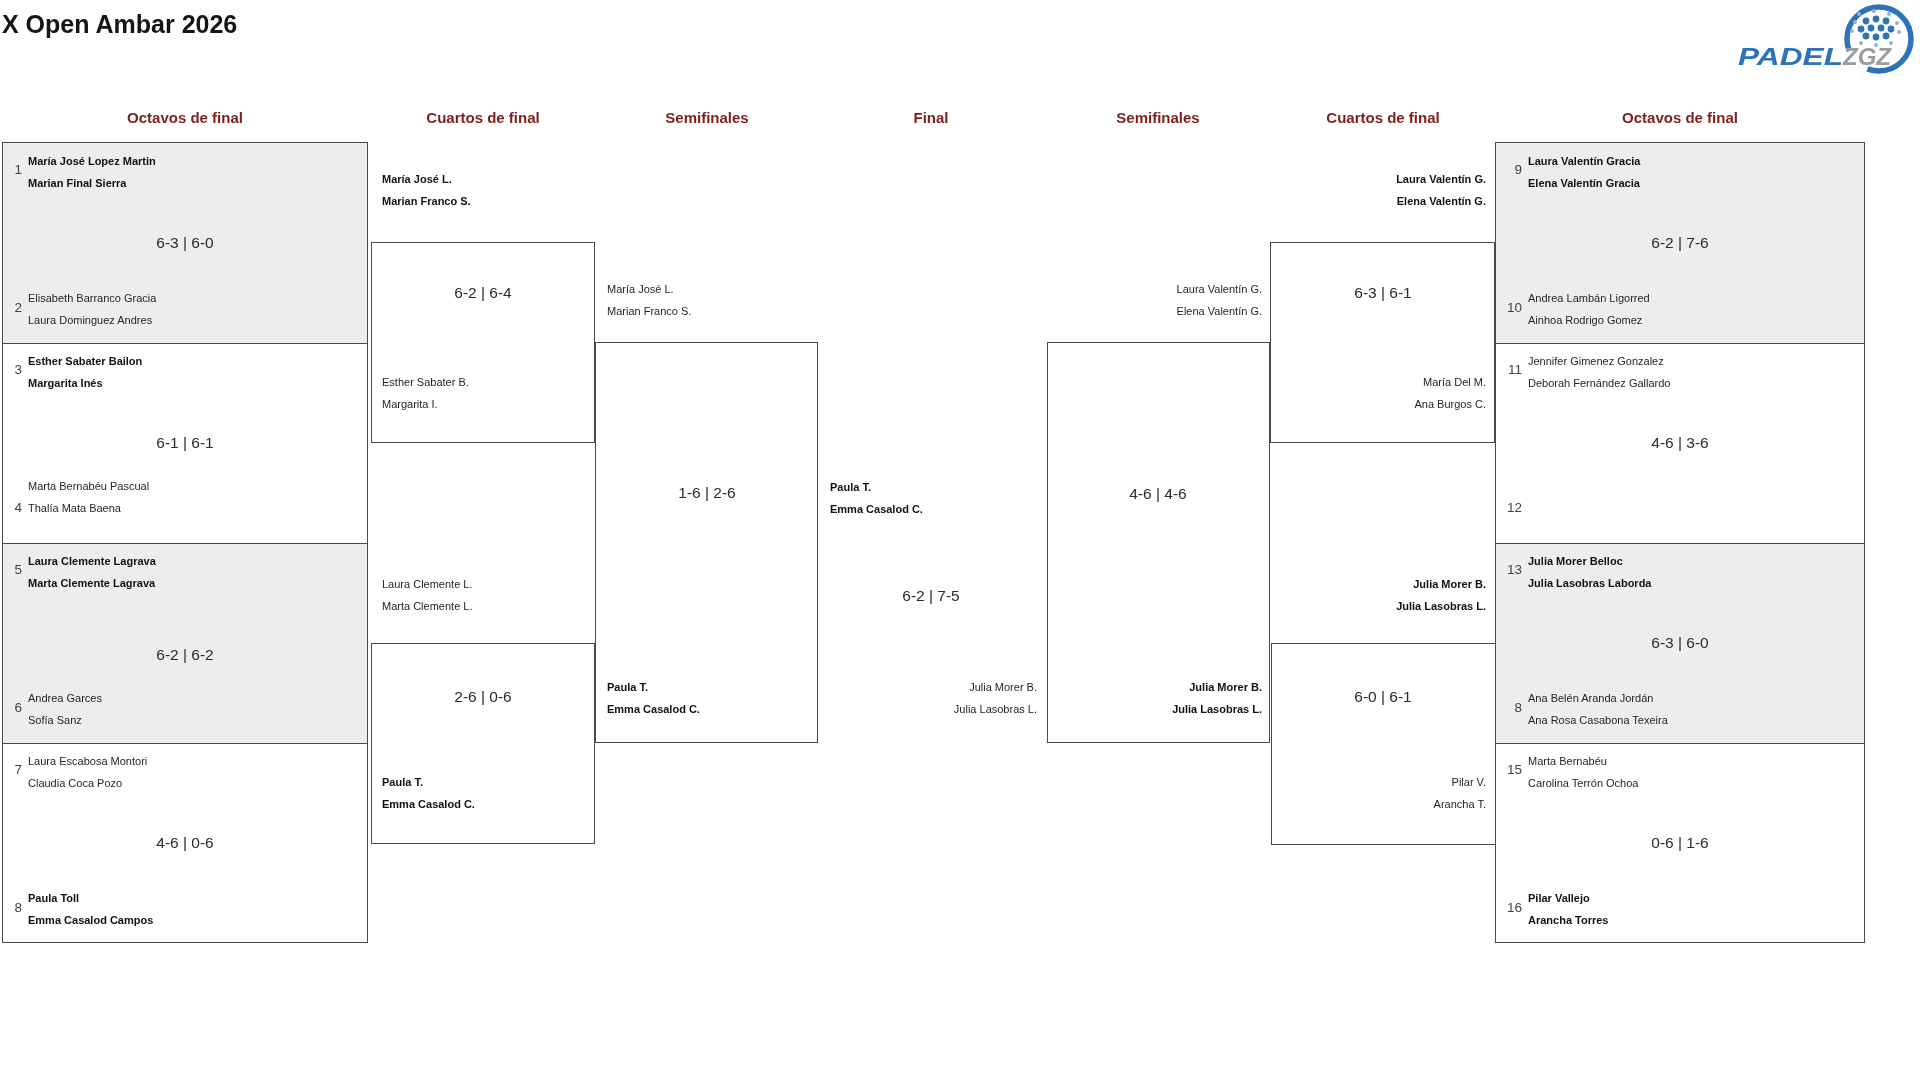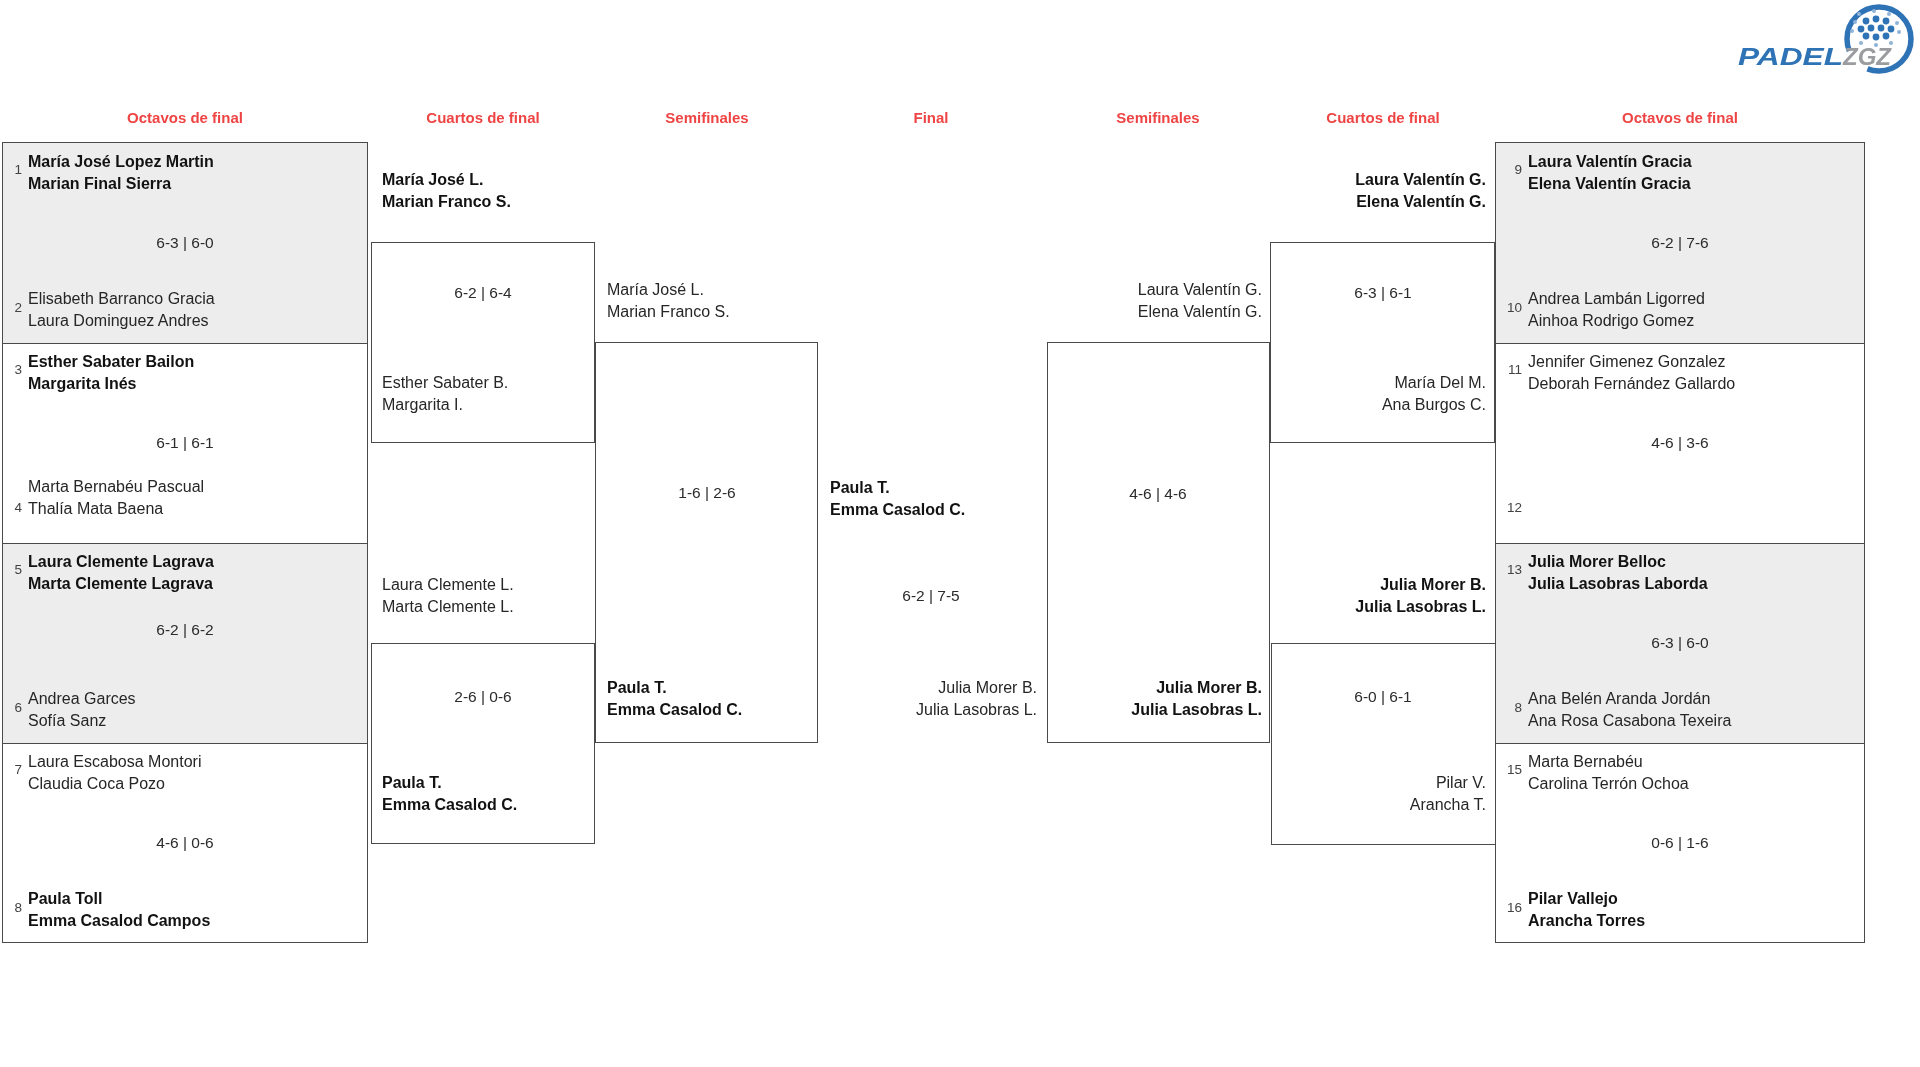--- a/index.html
+++ b/index.html
@@ -1,35 +1,36 @@
 <!DOCTYPE html>
 <html><head>
 <meta charset="utf-8">
 <style>
   html,body{margin:0;padding:0;background:#fff;}
   #stage{position:relative;width:1920px;height:1067px;background:#fff;overflow:hidden;
          font-family:"Liberation Sans",sans-serif;}
   .abs{position:absolute;}
-  .t{position:absolute;font-size:16px;line-height:21.5px;color:#262626;white-space:nowrap;z-index:3;}
+  .t{position:absolute;font-size:11px;line-height:21.5px;color:#262626;white-space:nowrap;z-index:3;}
   .b{font-weight:700;color:#121212;}
   .r{text-align:right;}
   .sc{position:absolute;width:170px;text-align:center;font-size:15.5px;line-height:21.5px;color:#2b2b2b;z-index:3;}
   .seed{position:absolute;width:22px;text-align:right;font-size:13.5px;line-height:21px;color:#424242;z-index:3;}
-  .hdr{position:absolute;top:109px;width:240px;text-align:center;font-size:15px;font-weight:700;color:#ef4444;z-index:3;}
+  .hdr{position:absolute;top:109px;width:240px;text-align:center;font-size:15px;font-weight:700;color:#7f1d1d;z-index:3;}
   .box{position:absolute;border:1px solid #4a4a4a;box-sizing:border-box;z-index:1;background:transparent;}
   .row{position:absolute;left:0;width:100%;box-sizing:border-box;}
   .rowline{border-top:1px solid #4a4a4a;}
   .title{position:absolute;left:2px;top:5px;font-size:25px;line-height:39px;font-weight:700;color:#141414;z-index:3;}
 </style>
 </head>
 <body>
 
 <div id="stage">
 
   <div class="title">
+    <div>X Open Ambar 2026</div>
   </div>
 
   <div class="abs" style="left:1718px;top:2px;width:200px;height:75px;z-index:3">
     <svg width="200" height="75" viewBox="0 0 200 75">
       <circle cx="161" cy="37" r="32" fill="none" stroke="#2e73b5" stroke-width="5.5" stroke-dasharray="62 26 200" transform="rotate(0 161 37)"></circle>
       <g fill="#2e73b5">
         <circle cx="148" cy="19" r="3.4"></circle>
           <circle cx="158" cy="17" r="3.4"></circle>
           <circle cx="168" cy="19" r="3.4"></circle>
         <circle cx="143" cy="27" r="3.4"></circle>
@@ -109,21 +110,21 @@
   <div class="t" style="left:28px;top:476px">
     <div>Marta Bernabéu Pascual</div>
       <div>Thalía Mata Baena</div>
   </div>
 
   <div class="seed" style="left:0;top:559px">5</div>
   <div class="t b" style="left:28px;top:551px">
     <div>Laura Clemente Lagrava</div>
       <div>Marta Clemente Lagrava</div>
   </div>
-  <div class="sc" style="left:100px;top:619px">6-2 | 6-2</div>
+  <div class="sc" style="left:100px;top:644px">6-2 | 6-2</div>
   <div class="seed" style="left:0;top:697px">6</div>
   <div class="t" style="left:28px;top:688px">
     <div>Andrea Garces</div>
       <div>Sofía Sanz</div>
   </div>
 
   <div class="seed" style="left:0;top:759px">7</div>
   <div class="t" style="left:28px;top:751px">
     <div>Laura Escabosa Montori</div>
       <div>Claudia Coca Pozo</div>

